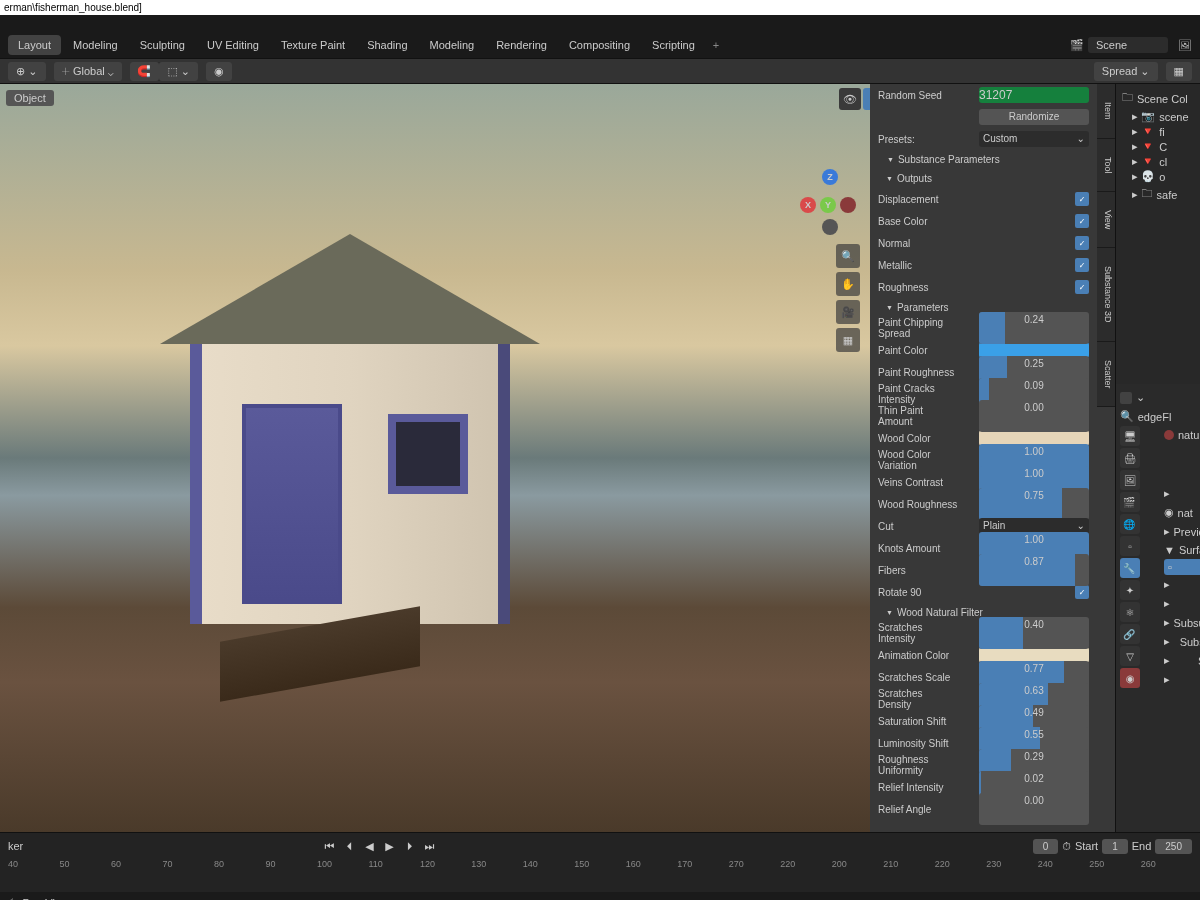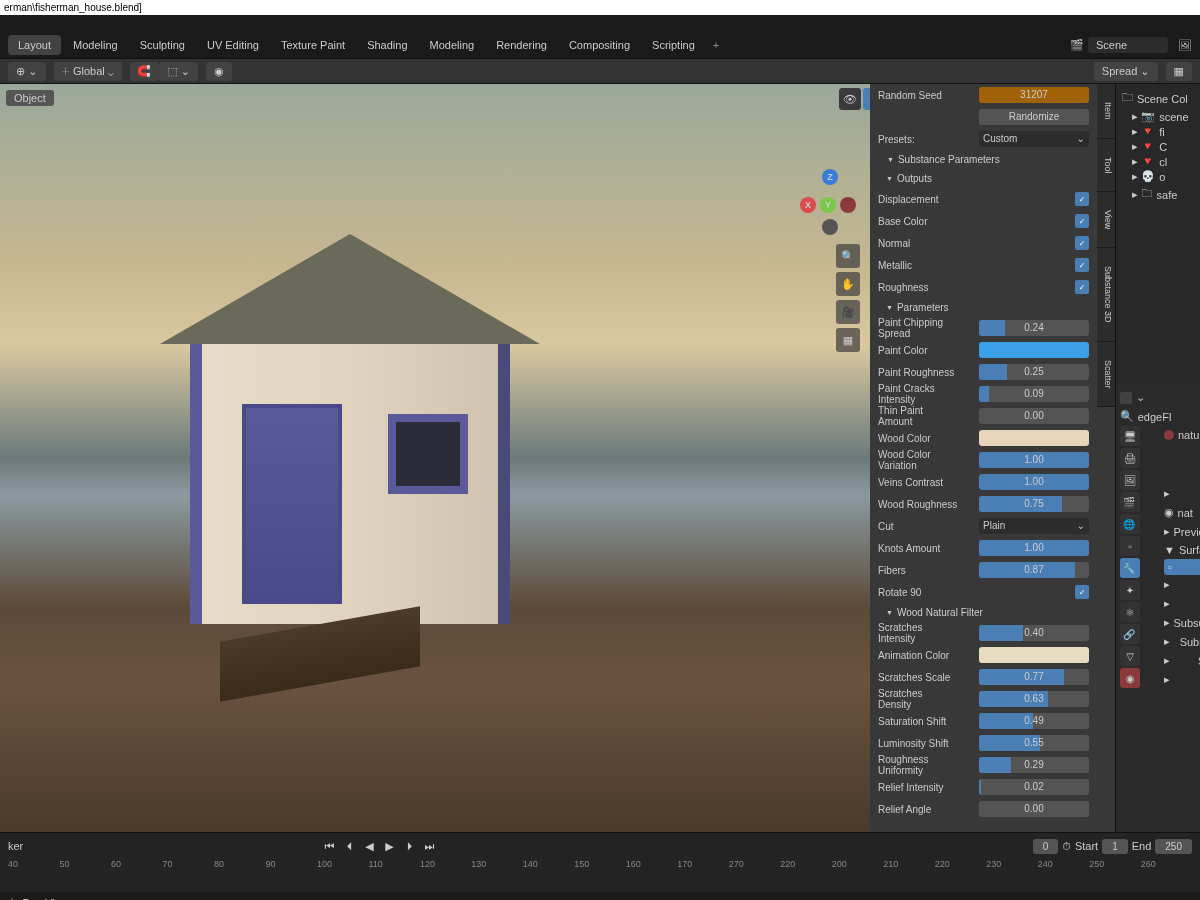--- a/index.html
+++ b/index.html
@@ -26,26 +26,26 @@
 .vi{width:24px;height:24px;background:rgba(60,60,60,.7);border-radius:3px;display:flex;align-items:center;justify-content:center;}
 .house{position:absolute;left:160px;top:150px;width:380px;height:460px;}
 .roof{width:0;height:0;border-left:190px solid transparent;border-right:190px solid transparent;border-bottom:110px solid #6a6a5a;margin:0 auto;}
 .wall{width:320px;height:280px;background:linear-gradient(90deg,#e8dcc8 0%,#e0d4c0 50%,#d0c4b0 100%);margin:0 auto;position:relative;border-left:12px solid #5a5a9a;border-right:12px solid #4a4a7a;}
 .door{position:absolute;left:40px;top:60px;width:100px;height:200px;background:linear-gradient(#5a5a9a,#4a4a8a);border:4px solid #4a4a8a;}
 .window{position:absolute;right:30px;top:70px;width:80px;height:80px;border:8px solid #5a5a9a;background:#2a2a3a;}
 .ramp{width:200px;height:60px;background:linear-gradient(#4a3a2a,#3a2a1a);transform:skewY(-10deg);margin-left:60px;}
 .npanel{position:absolute;top:0;right:0;width:245px;height:100%;background:#383838;overflow-y:auto;}
 .np-row{display:flex;align-items:center;padding:3px 8px;height:22px;gap:21px;}
 .np-label{flex:1;font-size:10px;}
-.np-val{width:110px;height:16px;background:#a16207;border-radius:3px;text-align:center;line-height:16px;font-size:10px;}
+.np-val{width:110px;height:16px;background:#15803d;border-radius:3px;text-align:left;line-height:16px;font-size:12px;}
 .np-btn{width:110px;height:16px;background:#545454;border-radius:3px;text-align:center;line-height:16px;font-size:10px;}
 .np-drop{width:110px;height:16px;background:#2c2c2c;border-radius:3px;padding:0 4px;line-height:16px;font-size:10px;position:relative;}
 .np-drop::after{content:"⌄";position:absolute;right:4px;}
 .np-chk{width:14px;height:14px;background:#4a7fb5;border-radius:2px;display:flex;align-items:center;justify-content:center;color:#fff;font-size:8px;}
-.np-slider{width:110px;height:16px;background:#545454;border-radius:3px;position:relative;overflow:hidden;}
+.np-slider{width:110px;height:32px;background:#545454;border-radius:3px;position:relative;overflow:hidden;}
 .np-fill{height:100%;background:#4a7fb5;}
 .np-stext{position:absolute;inset:0;text-align:center;line-height:16px;font-size:10px;}
 .np-color{width:110px;height:16px;border-radius:3px;}
 .np-head{padding:4px 17px;font-size:10px;display:flex;align-items:center;gap:4px;}
 .np-head::before{content:"▼";font-size:7px;}
 .np-tabs{position:absolute;right:0;top:0;width:18px;display:flex;flex-direction:column;}
 .np-tab{padding:18px 2px;writing-mode:vertical-rl;font-size:9px;background:#2c2c2c;border-bottom:1px solid #1a1a1a;}
 .right{width:85px;background:#2a2a2a;border-left:1px solid #111;display:flex;flex-direction:column;}
 .outliner{height:300px;background:#282828;padding:4px;overflow:hidden;}
 .ol-row{display:flex;align-items:center;gap:4px;padding:1px 2px;font-size:10px;}

